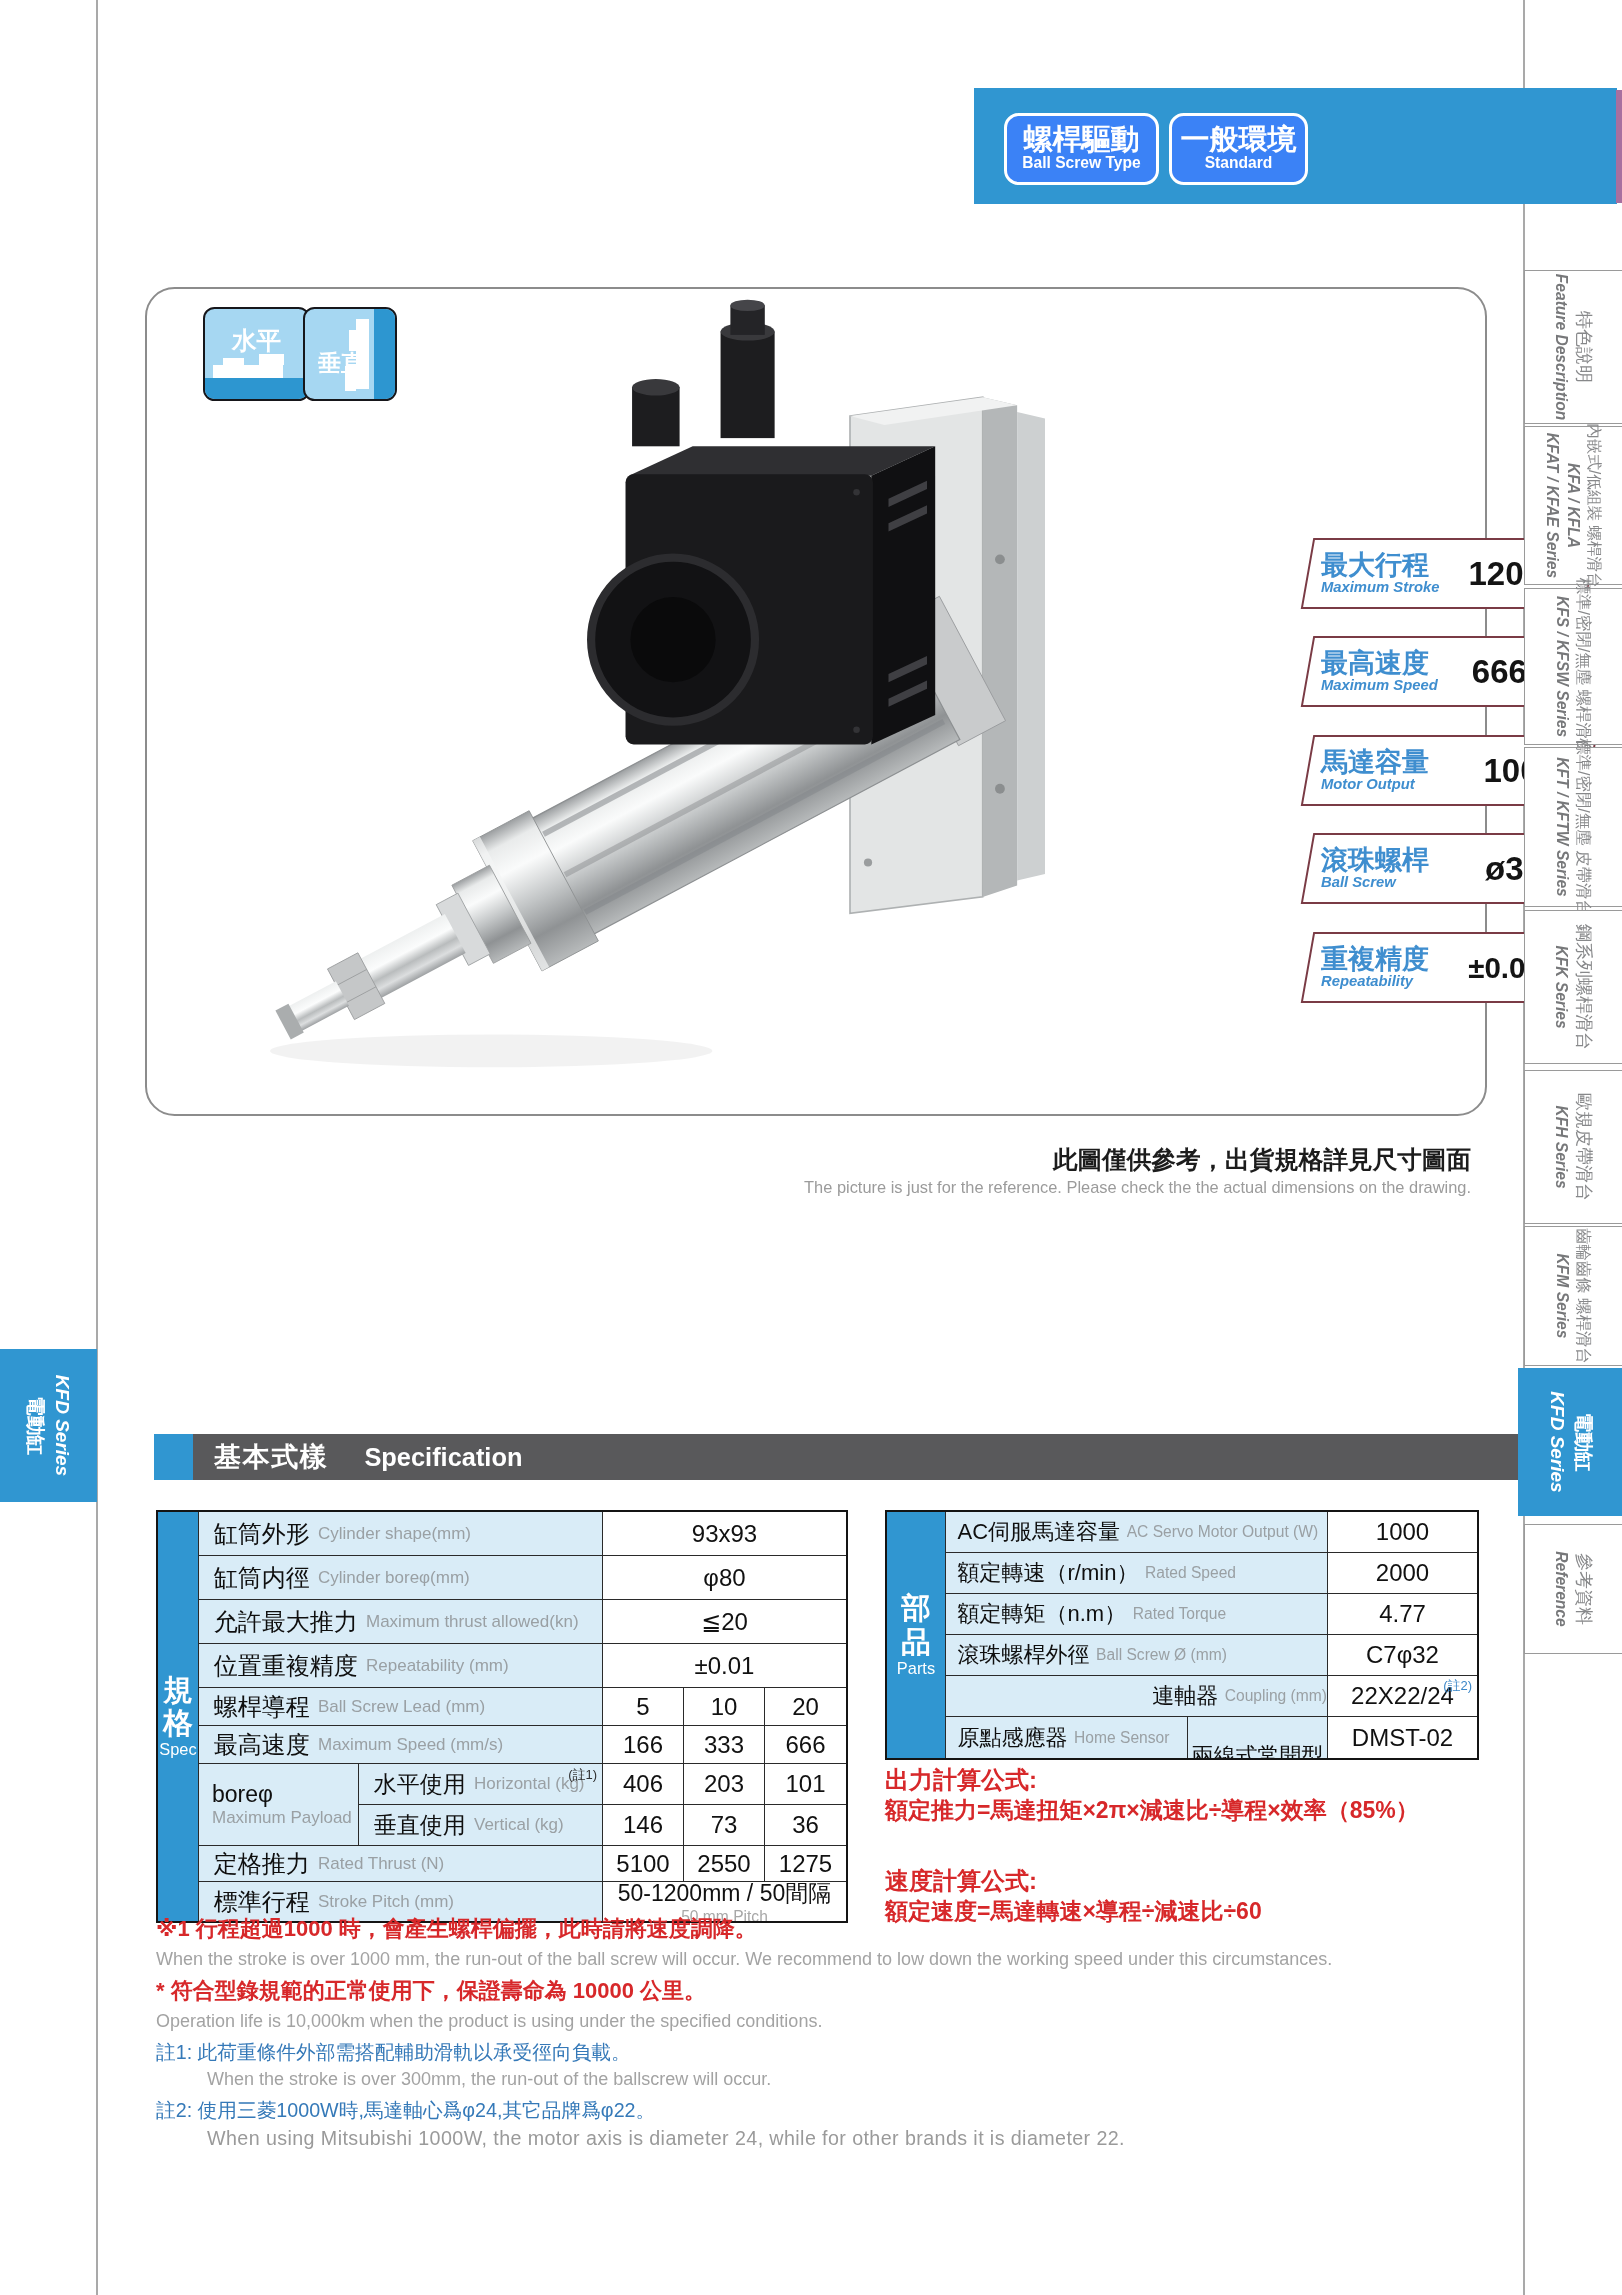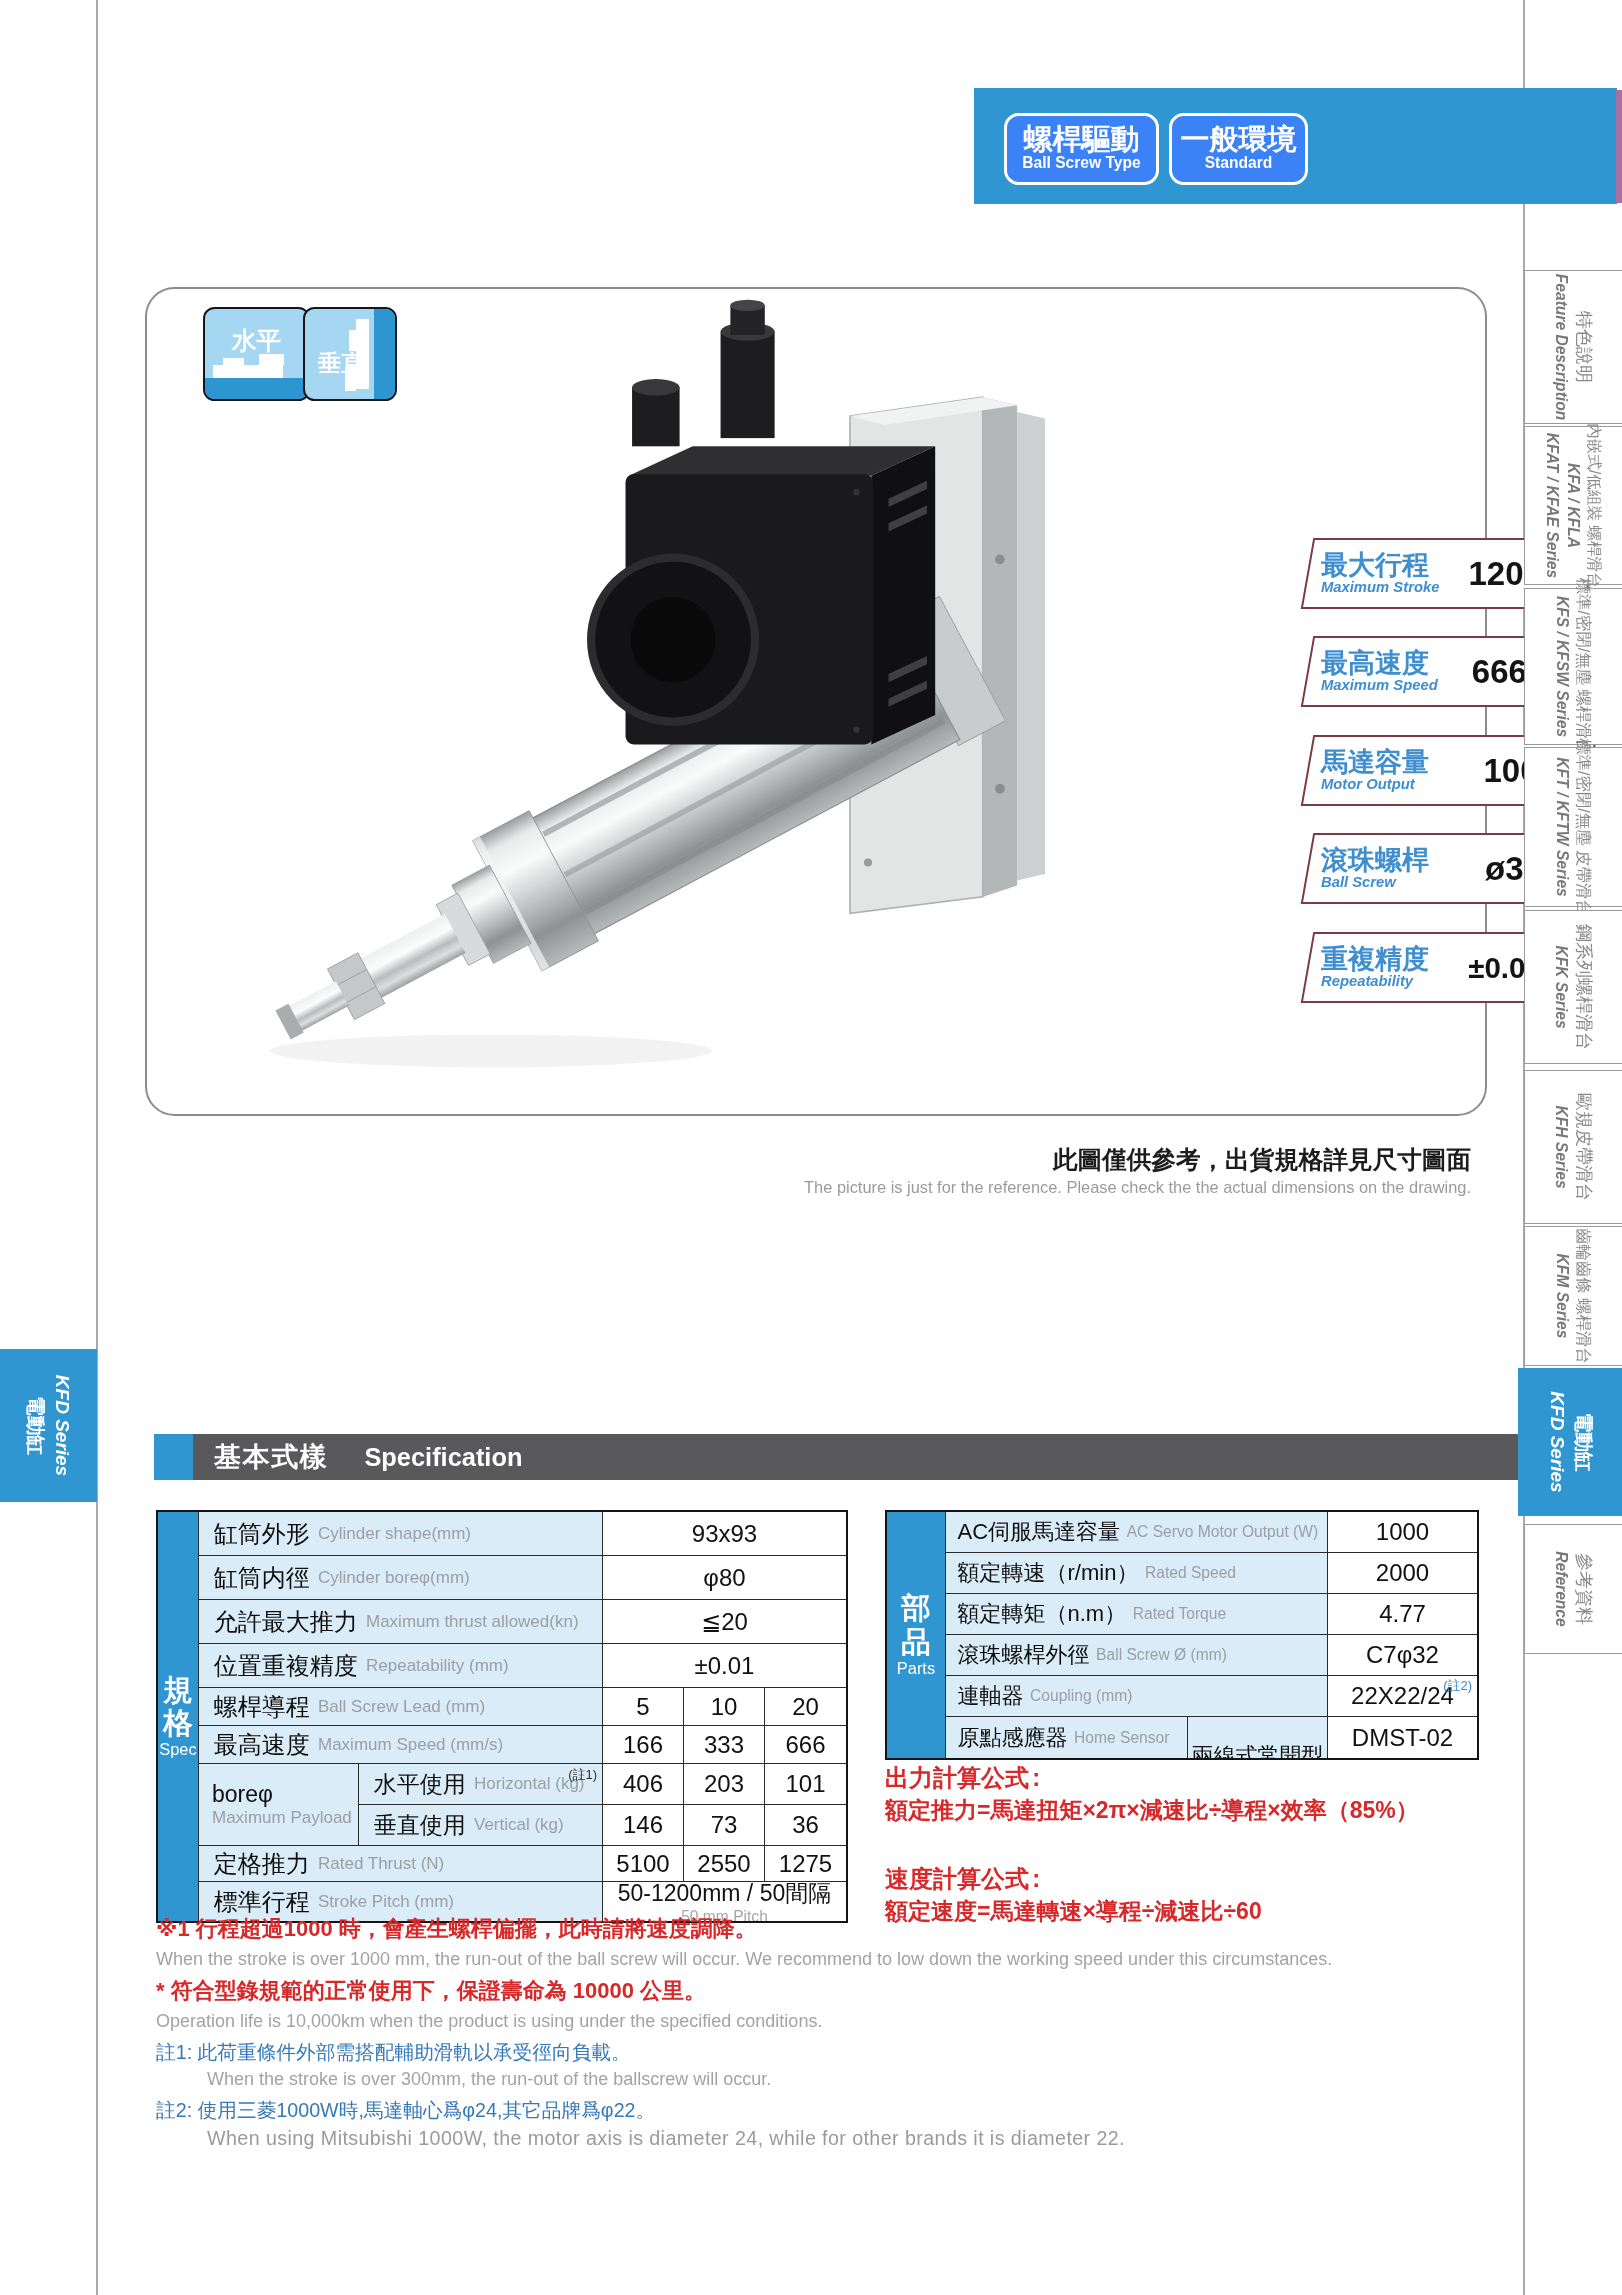--- a/index.html
+++ b/index.html
@@ -68,21 +68,21 @@
   .sup{position:absolute;top:1.6px;right:4.9px;font-size:13px;color:#2f2f2f;}
   .supblue{position:absolute;top:0.8px;right:4.9px;font-size:13px;color:#3b87c8;}
   .rel{position:relative;}
   .stroke2{font-size:15.6px;color:#a7a7a7;line-height:1.0;}
   .plab{background:#d9ecf7;flex-direction:column;justify-content:center;align-items:flex-start;padding-left:13px;}
   .parts-lab .zh{font-size:22px;}
   .parts-lab .en{font-size:15.6px;}
 
   
   .formulas{position:absolute;left:885px;top:1764px;width:606px;color:#d7282a;font-weight:bold;z-index:2;}
-  .ftitle{font-size:24px;line-height:1.3;font-family:Liberation Mono, monospace;}
+  .ftitle{font-size:24px;line-height:1.3;}
   .fline{font-size:23px;line-height:1.35;}
   .fgap{height:39px;}
 
   
   .footnotes{position:absolute;left:156px;top:1914px;width:1344px;z-index:2;}
   .fn-red{font-size:22px;font-weight:bold;color:#d7282a;margin-bottom:4.9px;}
   .fn-gray{font-size:18px;color:#a3a3a3;margin-bottom:6.6px;}
   .fn-blue{font-size:19.7px;color:#3579b8;margin-bottom:3.3px;}
   .fn-ind{padding-left:51px;}
   .fn-gray-lg{font-size:19.7px;color:#9a9a9a;letter-spacing:0.4px;margin-bottom:3.3px;}
@@ -379,21 +379,21 @@
       <span class="en">Rated Torque</span>
     </div>
     <div class="c val nbr" style="grid-row:3;grid-column:4;">4.77</div>
 
     <div class="c lab parts-lab" style="grid-row:4;grid-column:2/4;padding-left:11.5px;gap:6.6px;">
       <span class="zh">滾珠螺桿外徑</span>
       <span class="en">Ball Screw Ø (mm)</span>
     </div>
     <div class="c val nbr" style="grid-row:4;grid-column:4;">C7φ32</div>
 
-    <div class="c lab parts-lab" style="grid-row:5;grid-column:2/4;padding-left:11.5px;gap:6.6px;">
+    <div class="c lab parts-lab" style="grid-row:5;grid-column:2/4;padding-left:11.5px;gap:6.6px;justify-content:flex-end;">
       <span class="zh">連軸器</span>
       <span class="en">Coupling (mm)</span>
     </div>
     <div class="c val nbr rel" style="grid-row:5;grid-column:4;">
       <span>22X22/24</span>
       <span class="supblue">(註2)</span>
     </div>
 
     <div class="c lab parts-lab nbb" style="grid-row:6;grid-column:2;padding-left:11.5px;gap:6.6px;">
       <span class="zh">原點感應器</span>

